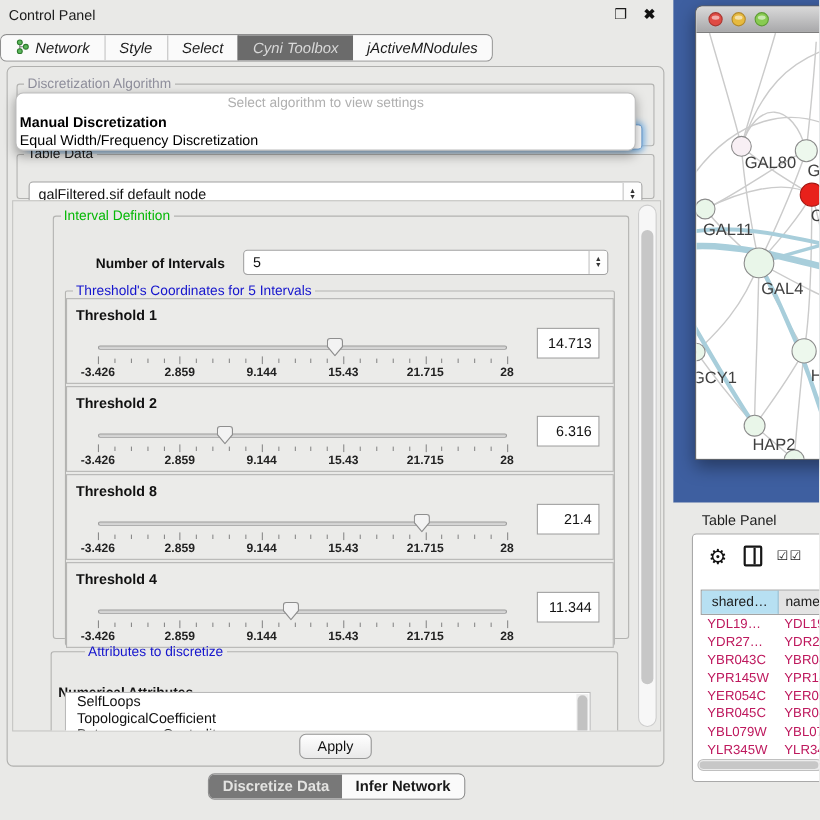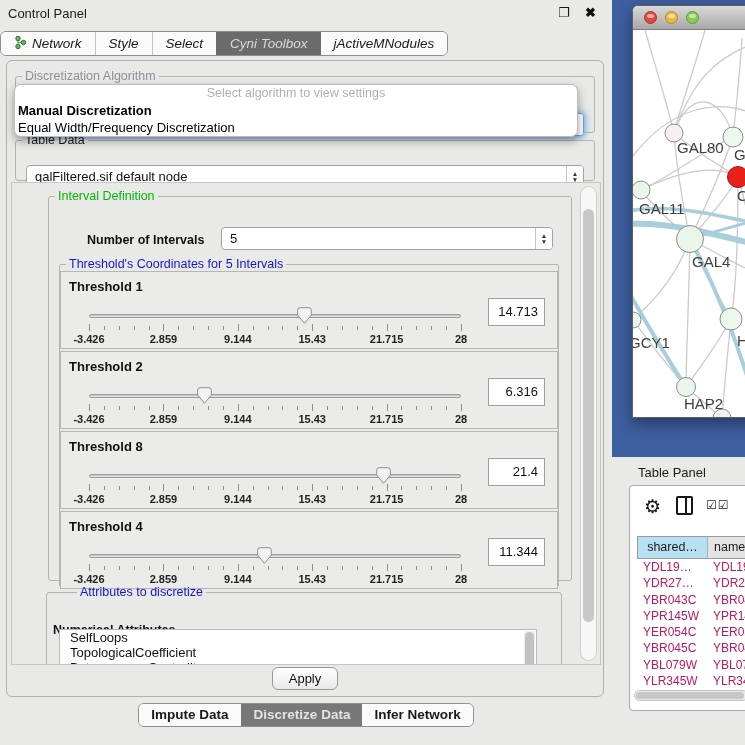--- a/index.html
+++ b/index.html
@@ -431,21 +431,20 @@
         <div class="main-vscroll">
           <div class="main-vthumb"></div>
         </div>
       </div>
 
       <div class="apply-btn">Apply</div>
     </div>
 
     <div class="bottom-tabbar">
       <div class="btabgroup">
-          <div class="btab">Impute Data</div>
           <div class="btab sel">Discretize Data</div>
           <div class="btab">Infer Network</div>
         </div>
     </div>
   </div>
 
   <div class="right">
     <div class="desktop"></div>
 
     <div class="mac-window">

